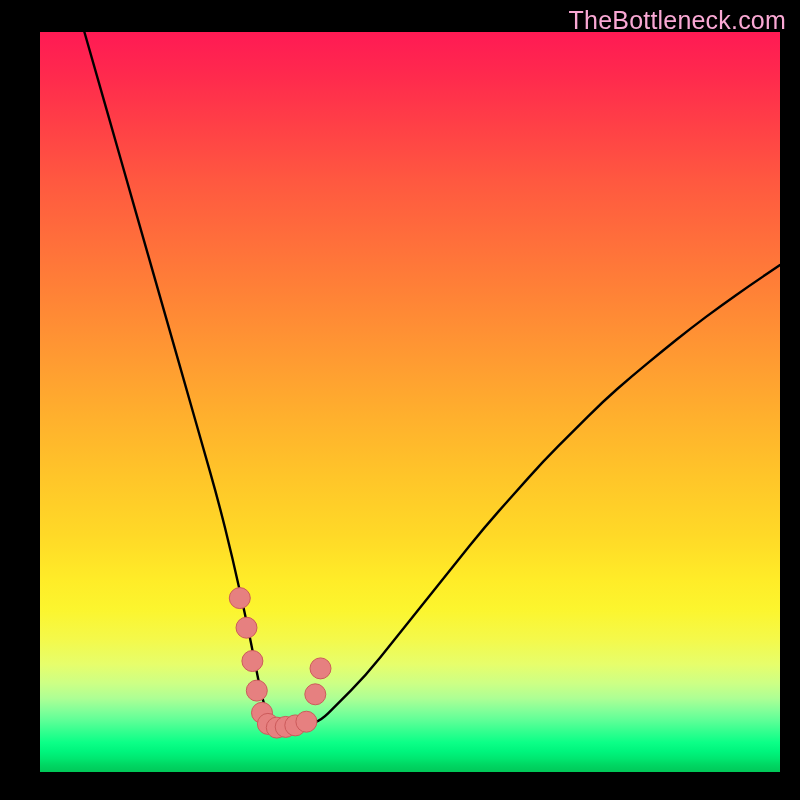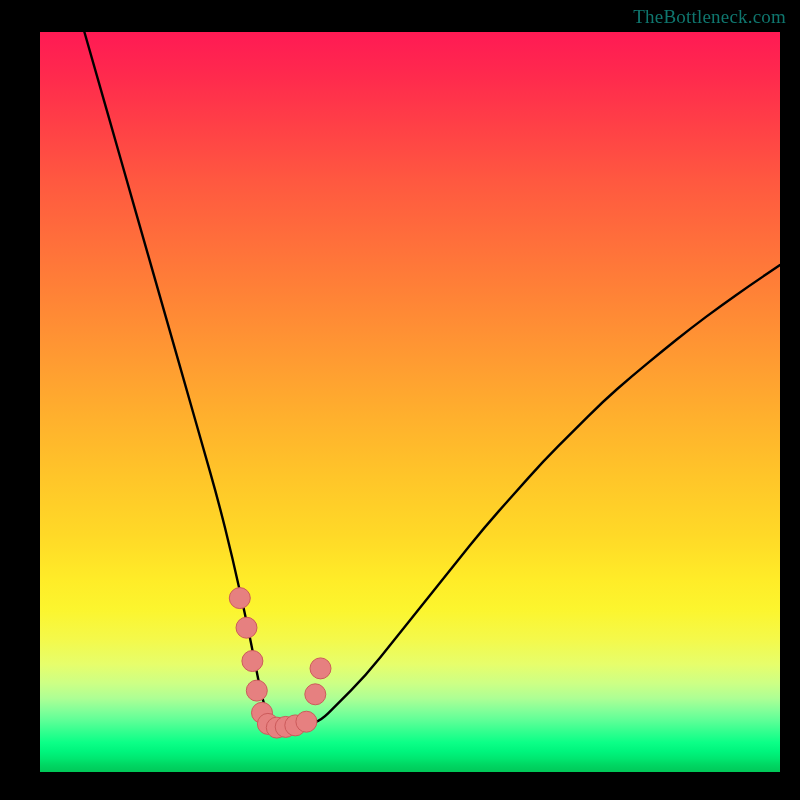--- a/index.html
+++ b/index.html
@@ -50,23 +50,23 @@
       #00f57d 97.2%,
       #00e770 98.2%,
       #00d763 99%,
       #00c858 100%
     );
   }
   .watermark {
     position: absolute;
     top: 6px;
     right: 14px;
-    font-family: Liberation Serif, serif;
-    font-size: 19px;
-    color: #0f766e;
+    font-family: Liberation Sans, sans-serif;
+    font-size: 25px;
+    color: #f9a8d4;
     letter-spacing: 0.2px;
     user-select: none;
   }
   svg.curve {
     position: absolute;
     left: 0;
     top: 0;
     width: 740px;
     height: 740px;
     overflow: visible;

